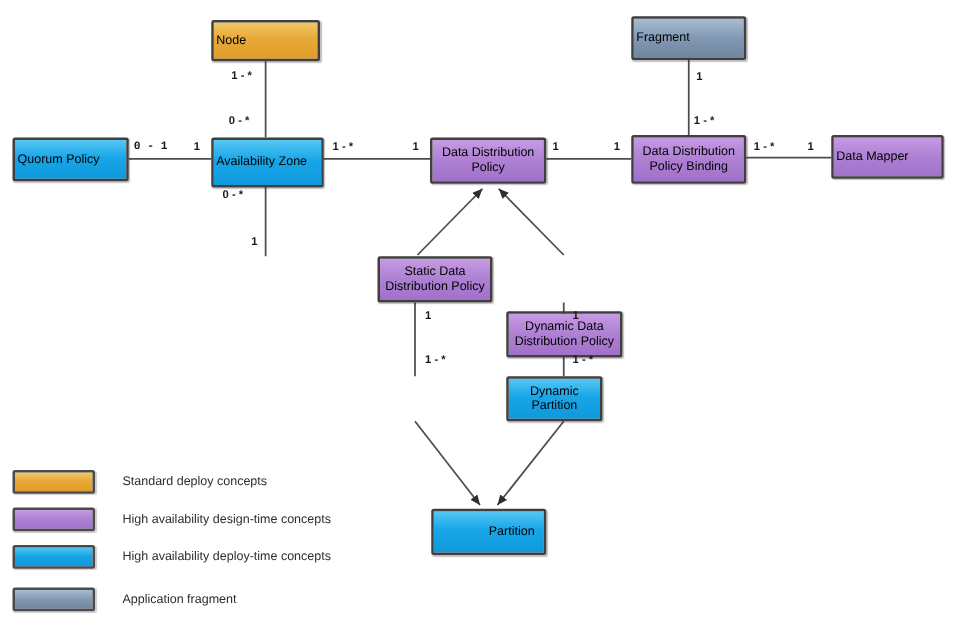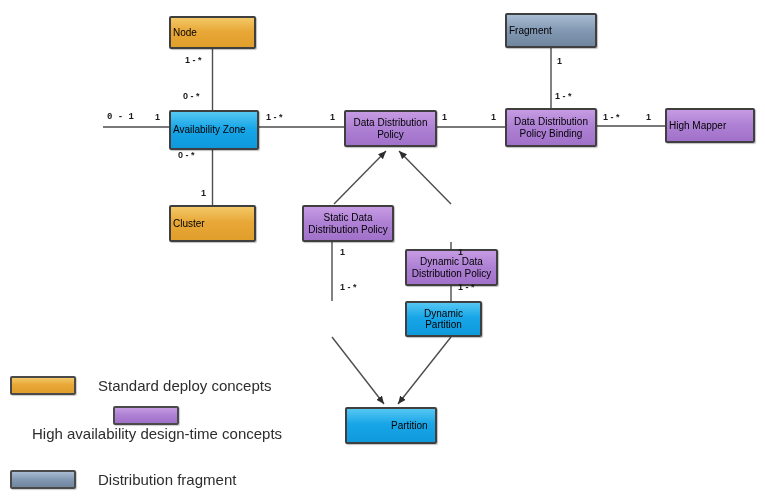--- a/index.html
+++ b/index.html
@@ -32,21 +32,21 @@
   }
   .legend-row{position:absolute;display:flex;align-items:center;}
   .swatch{
     box-sizing:border-box;
     width:66px;height:19px;
     border:2px solid #4a4a4a;border-radius:2px;
     box-shadow:1px 1px 1px rgba(0,0,0,0.2);
   }
   .legend-label{
     margin-left:22px;
-    font-size:15px;color:#2d2d2d;font-weight:normal;white-space:nowrap;
+    font-size:10px;color:#2d2d2d;font-weight:normal;white-space:nowrap;
   }
 </style>
 </head>
 <body>
 
 <div id="canvas">
 
   <svg class="wires" viewBox="0 0 765 501">
     <defs>
       <marker id="arrow" markerWidth="11" markerHeight="9" refX="8" refY="3.5" orient="auto" markerUnits="userSpaceOnUse">
@@ -69,34 +69,34 @@
       <line x1="451" y1="337" x2="398" y2="404" marker-end="url(#arrow)"></line>
     </g>
   </svg>
 
   <div class="box standard" style="left:169px;top:16px;width:87px;height:33px;">
       <span>Node</span>
     </div>
   <div class="box fragment" style="left:505px;top:13px;width:92px;height:35px;">
       <span>Fragment</span>
     </div>
+  <div class="box deploy" style="left:10px;top:110px;width:93px;height:35px;">
+      <span>Quorum Policy</span>
+    </div>
   <div class="box deploy" style="left:169px;top:110px;width:90px;height:40px;">
       <span>Availability Zone</span>
     </div>
   <div class="box design" style="left:344px;top:110px;width:93px;height:37px;">
       <span>Data Distribution Policy</span>
     </div>
   <div class="box design" style="left:505px;top:108px;width:92px;height:39px;">
       <span>Data Distribution Policy Binding</span>
     </div>
   <div class="box design" style="left:665px;top:108px;width:90px;height:35px;">
-      <span>High Mapper</span>
-    </div>
-  <div class="box standard" style="left:169px;top:205px;width:87px;height:37px;">
-      <span>Cluster</span>
+      <span>Data Mapper</span>
     </div>
   <div class="box design" style="left:302px;top:205px;width:92px;height:37px;">
       <span>Static Data Distribution Policy</span>
     </div>
   <div class="box design" style="left:405px;top:205px;width:93px;height:37px;margin-top:44px;">
       <span>Dynamic Data Distribution Policy</span>
     </div>
   <div class="box deploy" style="left:405px;top:301px;width:77px;height:36px;">
       <span>Dynamic Partition</span>
     </div>
@@ -120,22 +120,26 @@
   <span class="mult" style="left:646px;top:112px;">1</span>
   <span class="mult" style="left:340px;top:247px;">1</span>
   <span class="mult" style="left:340px;top:282px;">1 - *</span>
   <span class="mult" style="left:458px;top:247px;">1</span>
   <span class="mult" style="left:458px;top:282px;">1 - *</span>
 
   <div class="legend-row" style="left:10px;top:376px;">
     <div class="swatch standard"></div>
     <span class="legend-label">Standard deploy concepts</span>
   </div>
-  <div class="legend-row" style="left:10px;top:406px;flex-direction:column;">
+  <div class="legend-row" style="left:10px;top:406px;">
     <div class="swatch design"></div>
     <span class="legend-label">High availability design-time concepts</span>
   </div>
+  <div class="legend-row" style="left:10px;top:436px;">
+    <div class="swatch deploy"></div>
+    <span class="legend-label">High availability deploy-time concepts</span>
+  </div>
   <div class="legend-row" style="left:10px;top:470px;">
     <div class="swatch fragment"></div>
-    <span class="legend-label">Distribution fragment</span>
+    <span class="legend-label">Application fragment</span>
   </div>
 
 </div>
 
 </body></html>

